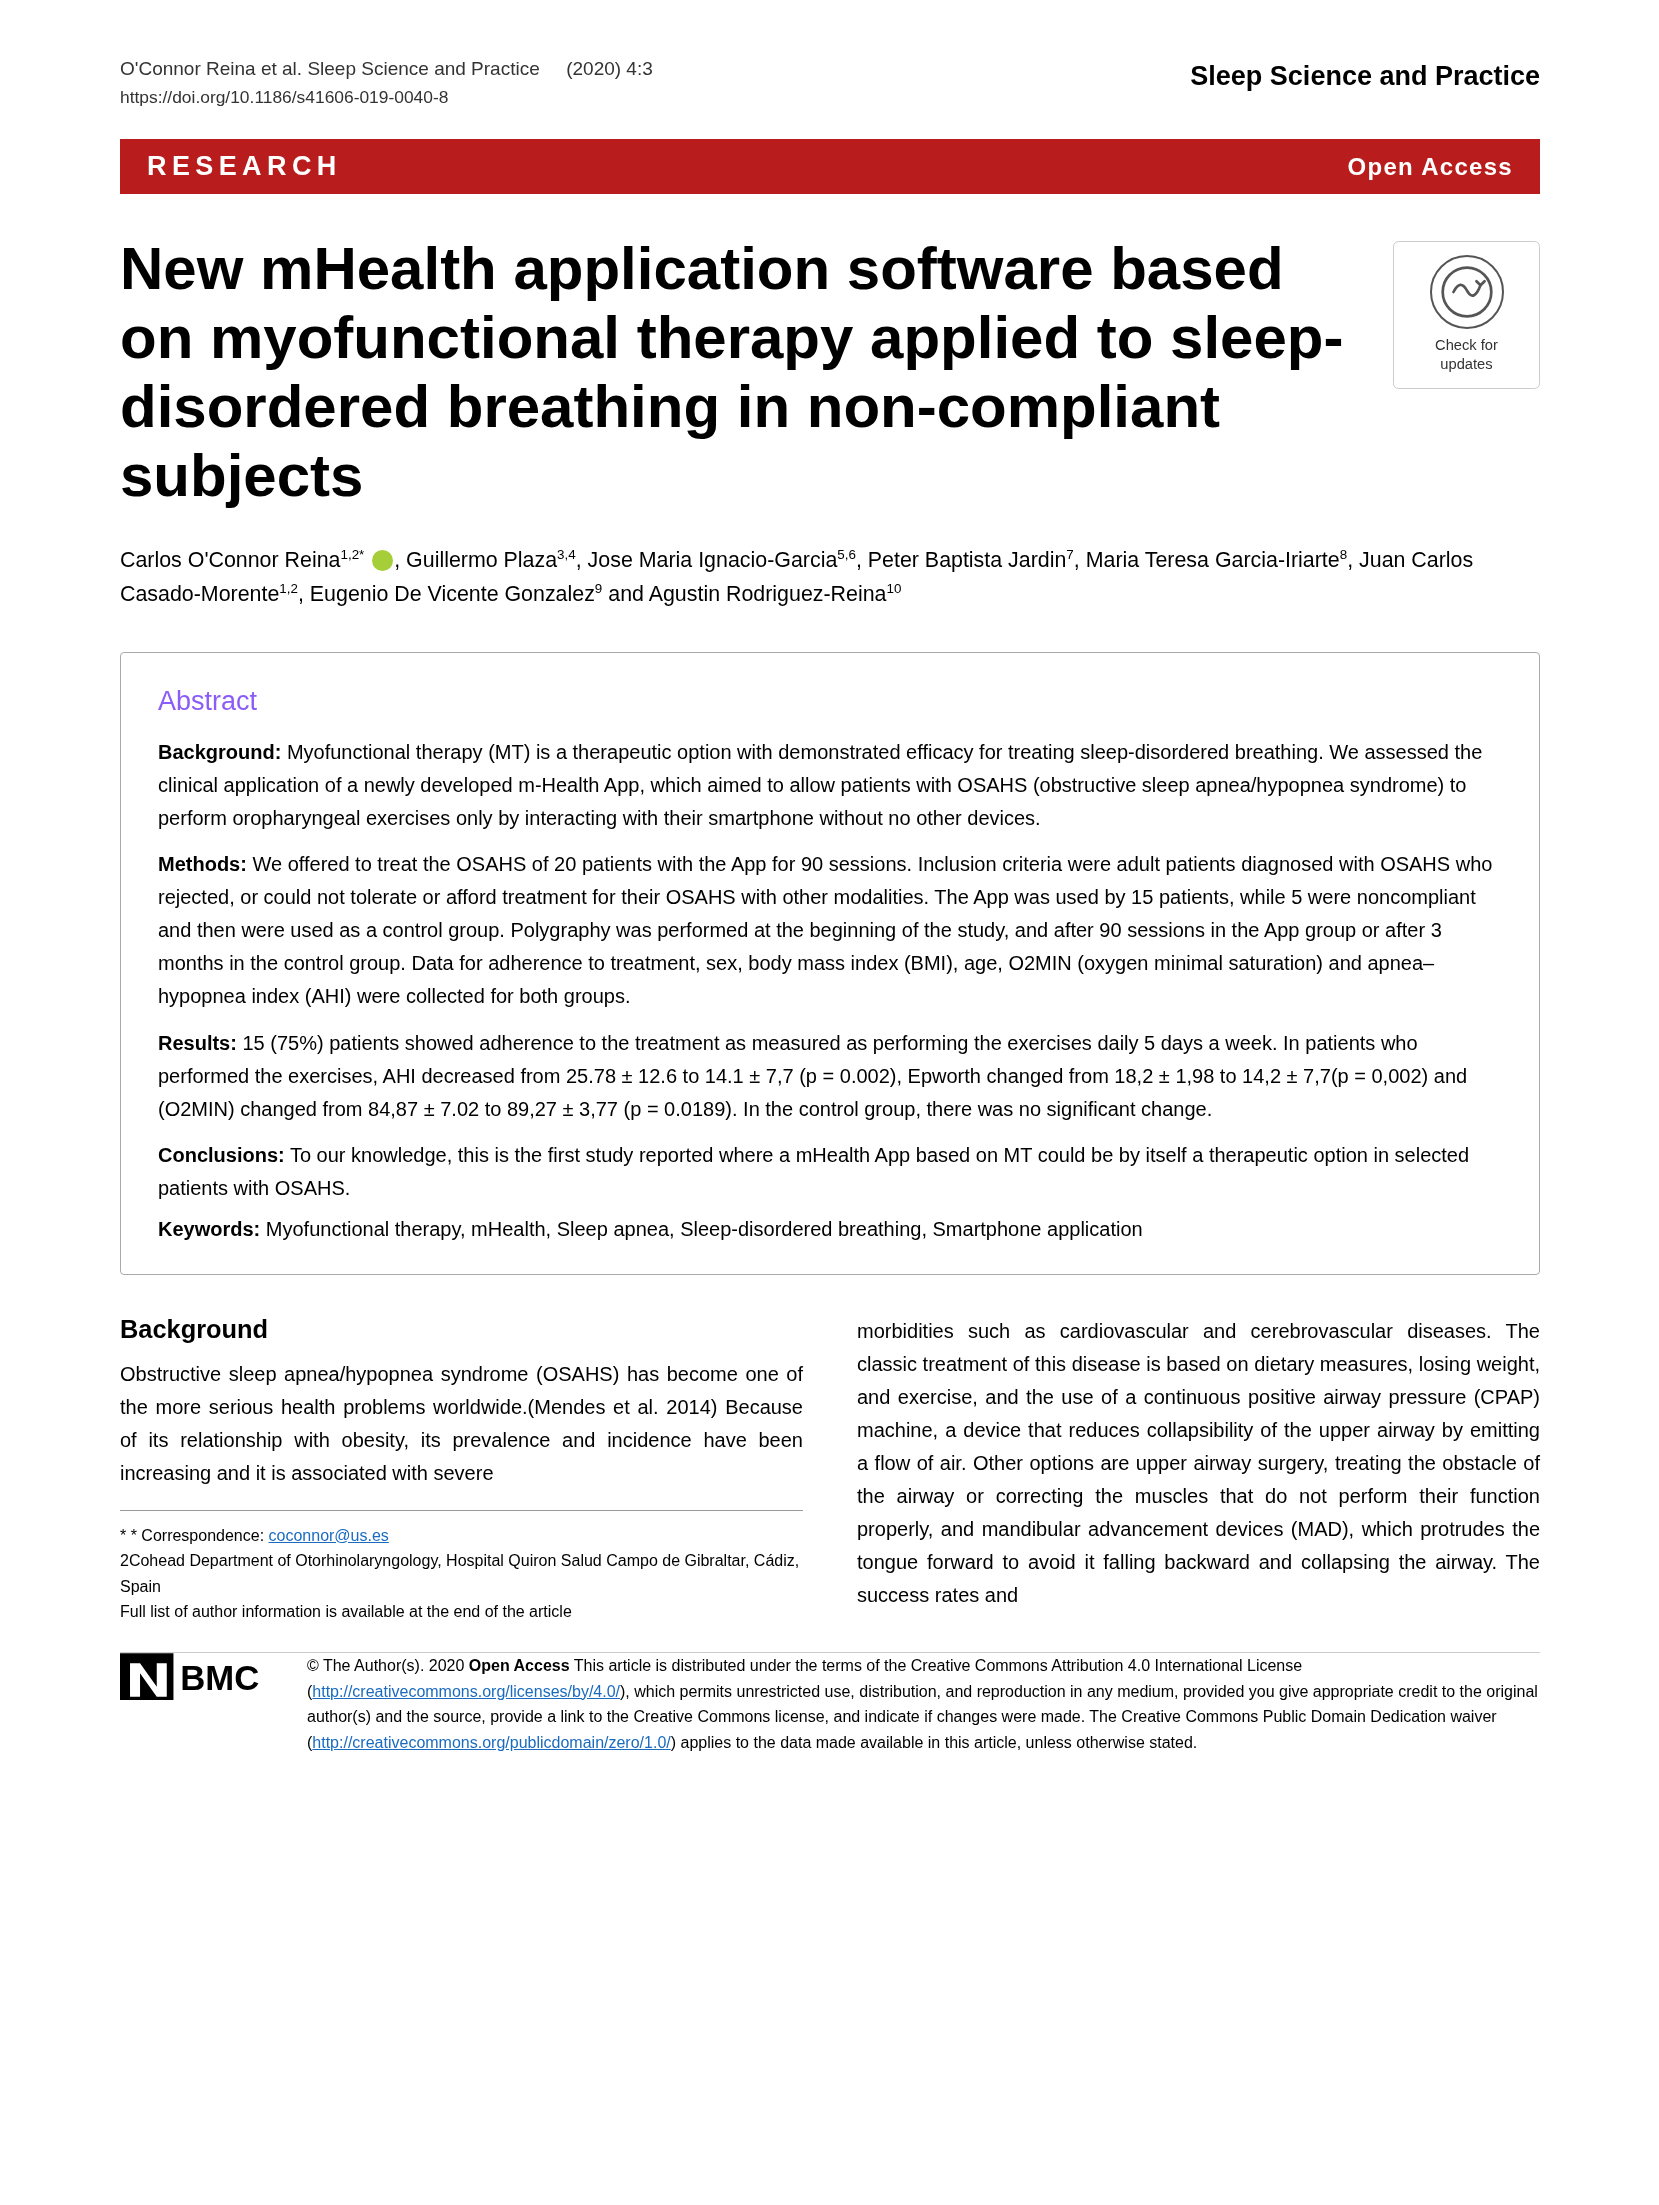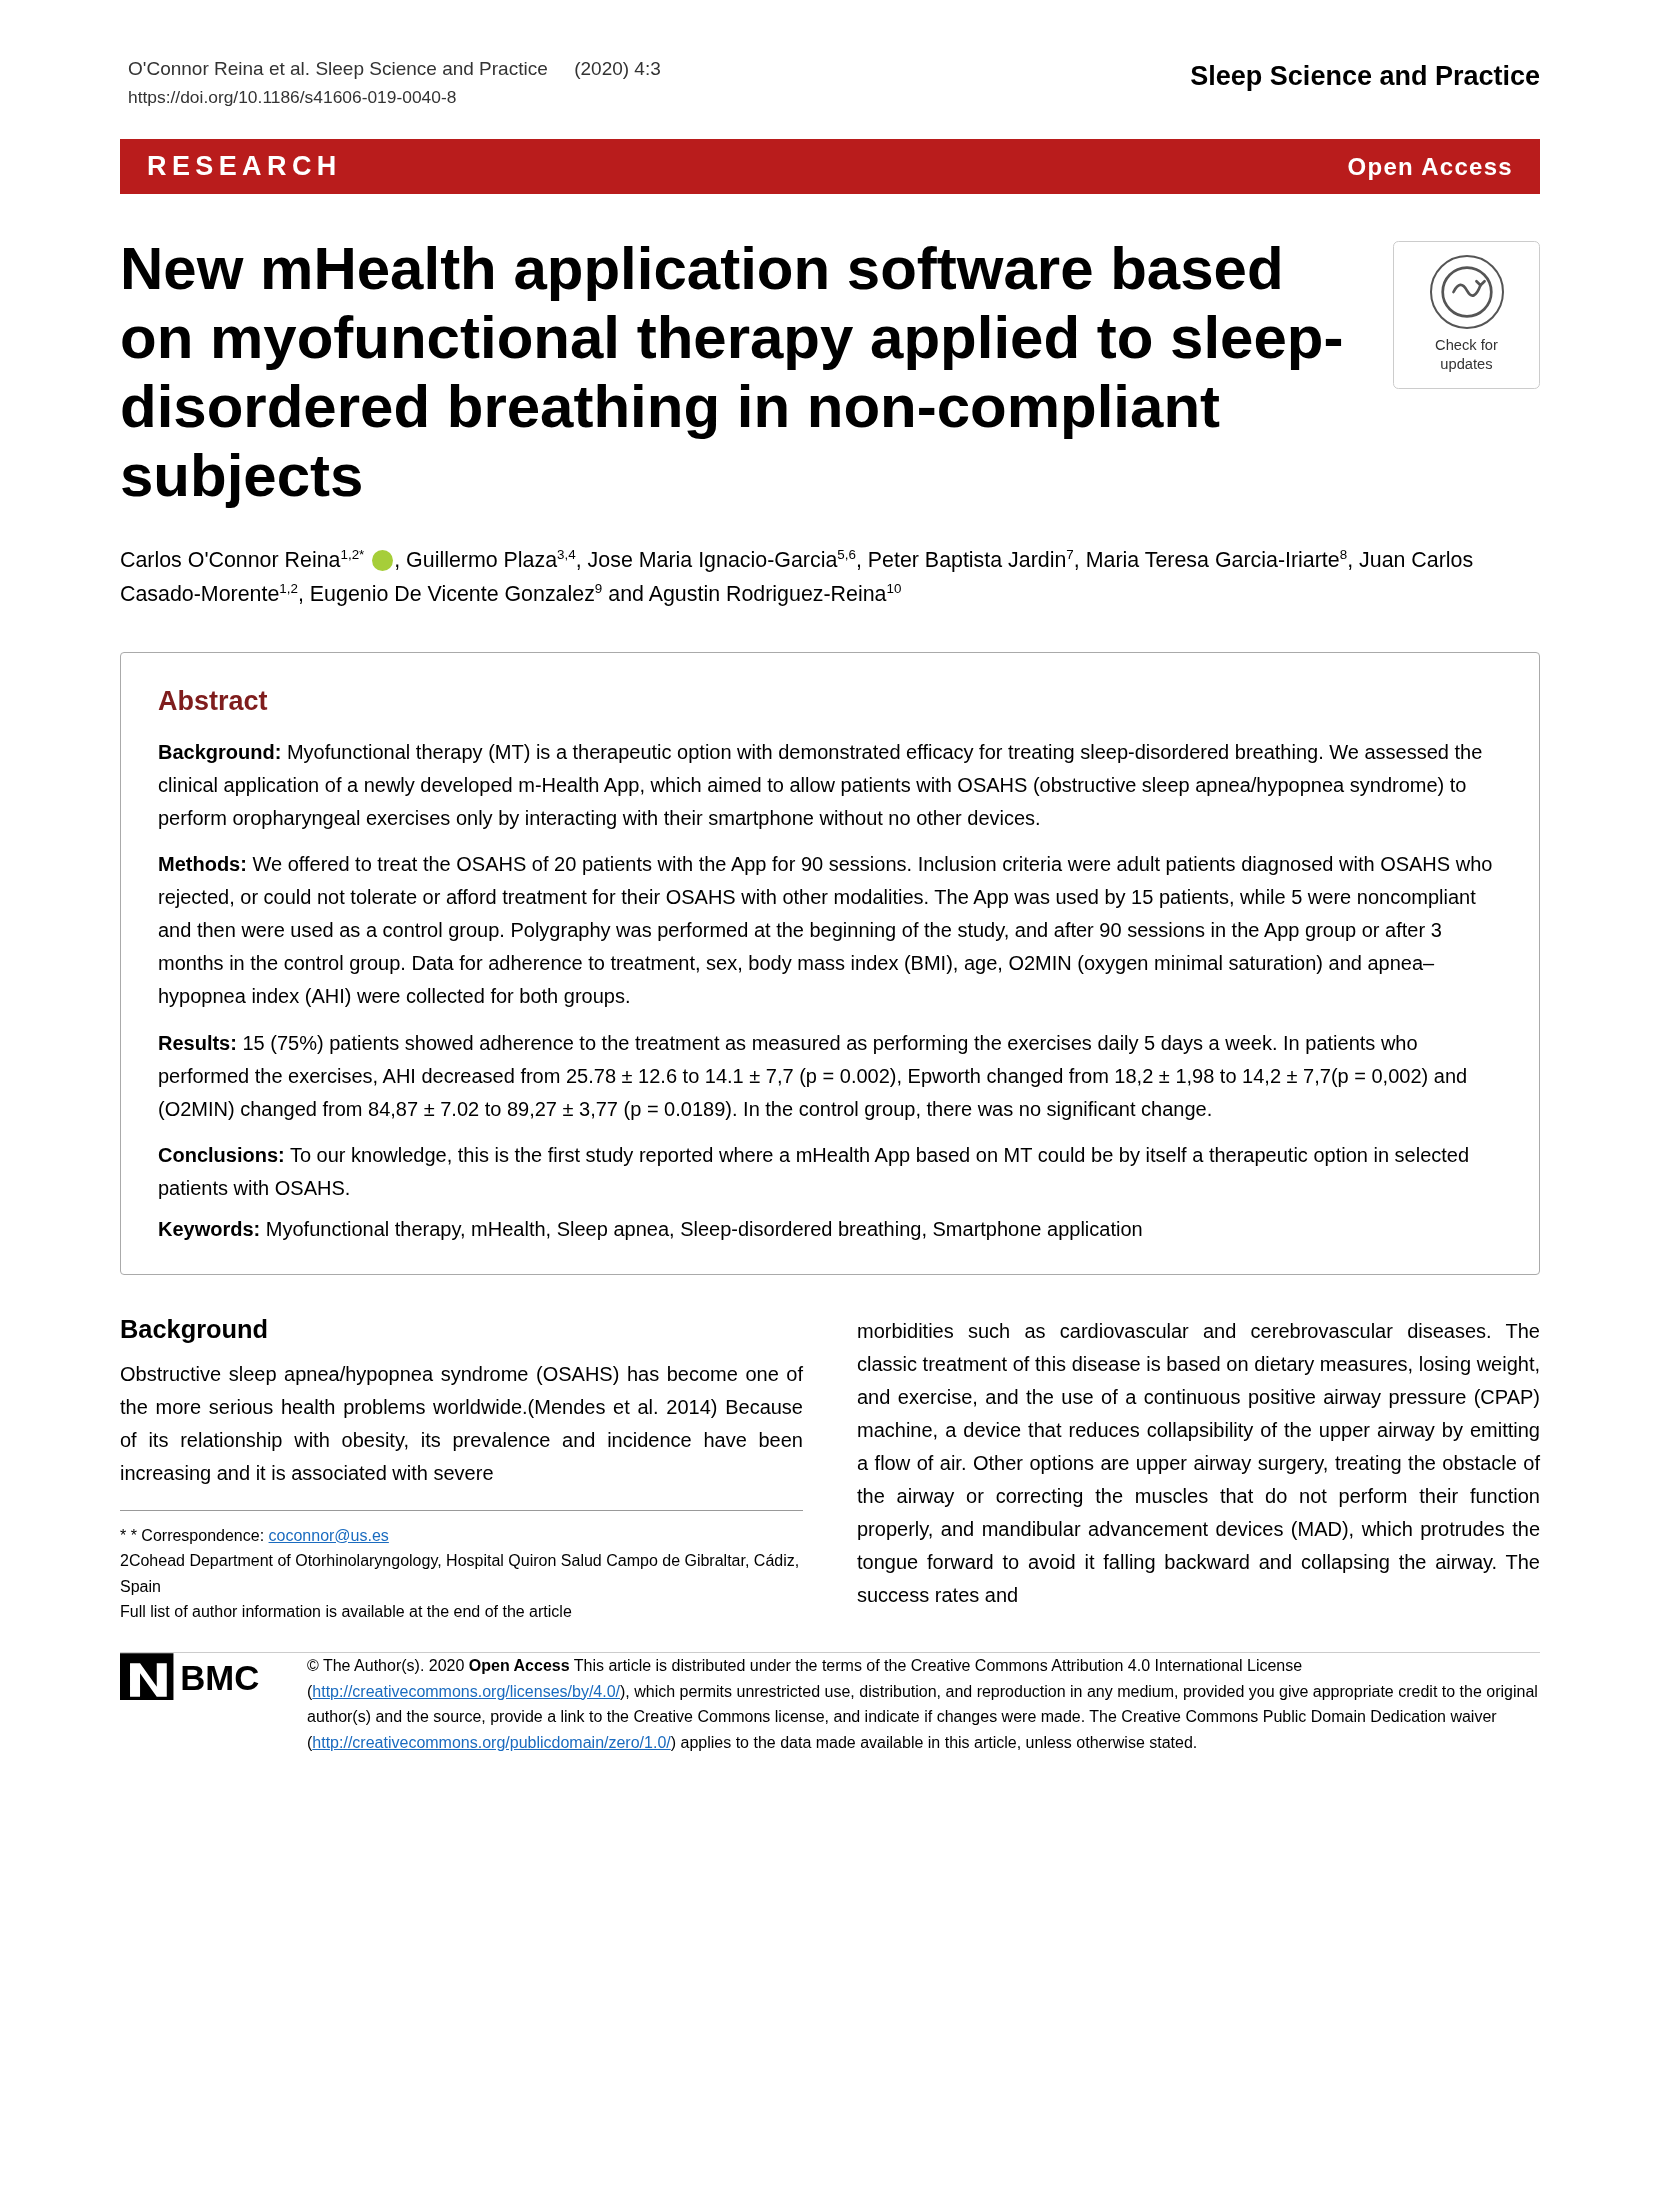--- a/index.html
+++ b/index.html
@@ -15,21 +15,20 @@
       width: 1660px;
       min-height: 2205px;
       background: #fff;
       padding: 54px 120px 54px 120px;
     }
     .header-top {
       display: flex;
       justify-content: space-between;
       align-items: flex-start;
       margin-bottom: 27px;
-      margin-left: 8px;
     }
     .header-left {
       font-size: 19px;
       color: #333;
       line-height: 1.6;
     }
     .header-left .doi {
       font-size: 17.4px;
       color: #333;
     }
@@ -130,23 +129,23 @@
       top: -1.3px;
     }
     .abstract-box {
       border: 1.3px solid #aaa;
       border-radius: 4px;
       padding: 33px 37px;
       margin-bottom: 40px;
     }
     .abstract-title {
       font-size: 27px;
-      font-weight: bold;
+      font-weight: normal;
       margin-bottom: 19px;
-      color: #7f1d1d;
+      color: #8b5cf6;
     }
     .abstract-section {
       font-size: 20px;
       line-height: 1.65;
       margin-bottom: 13.4px;
       color: #000;
     }
     .abstract-section strong {
       font-weight: bold;
     }

